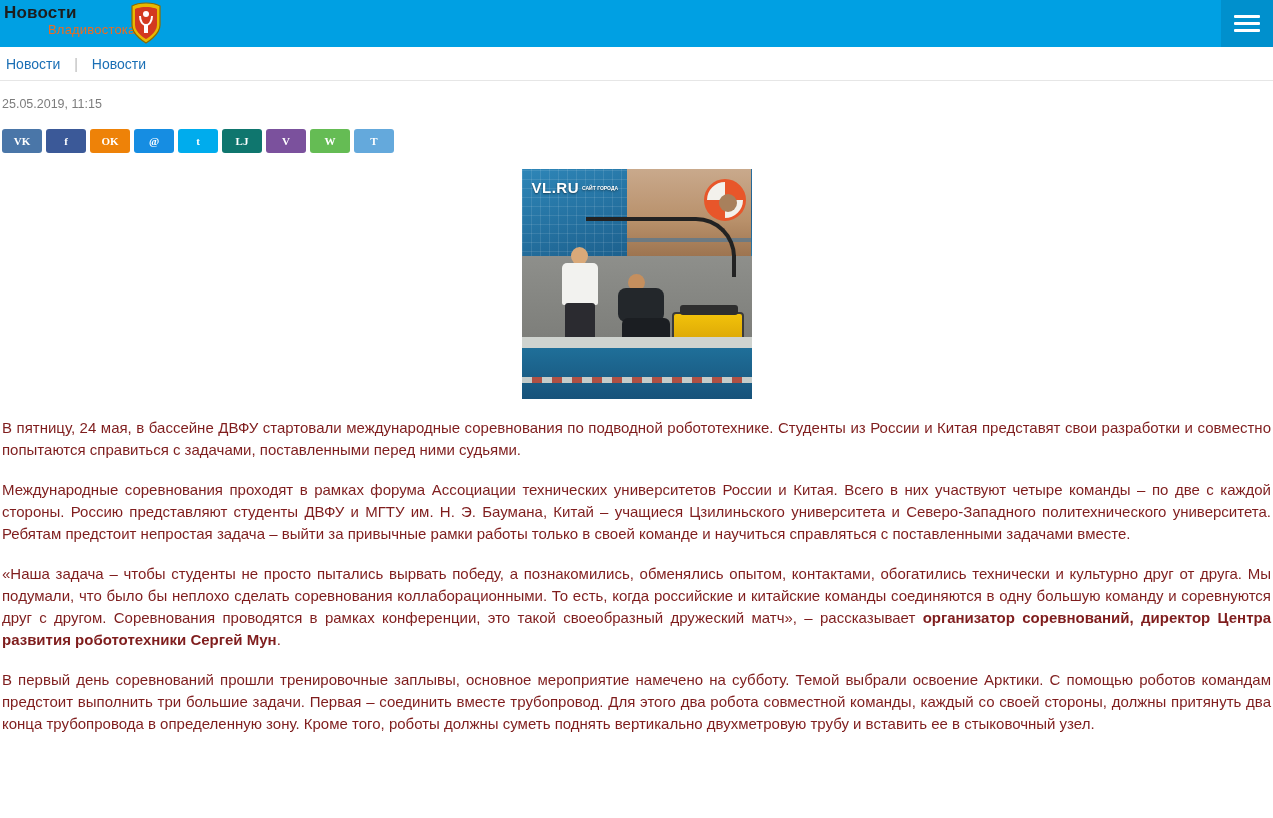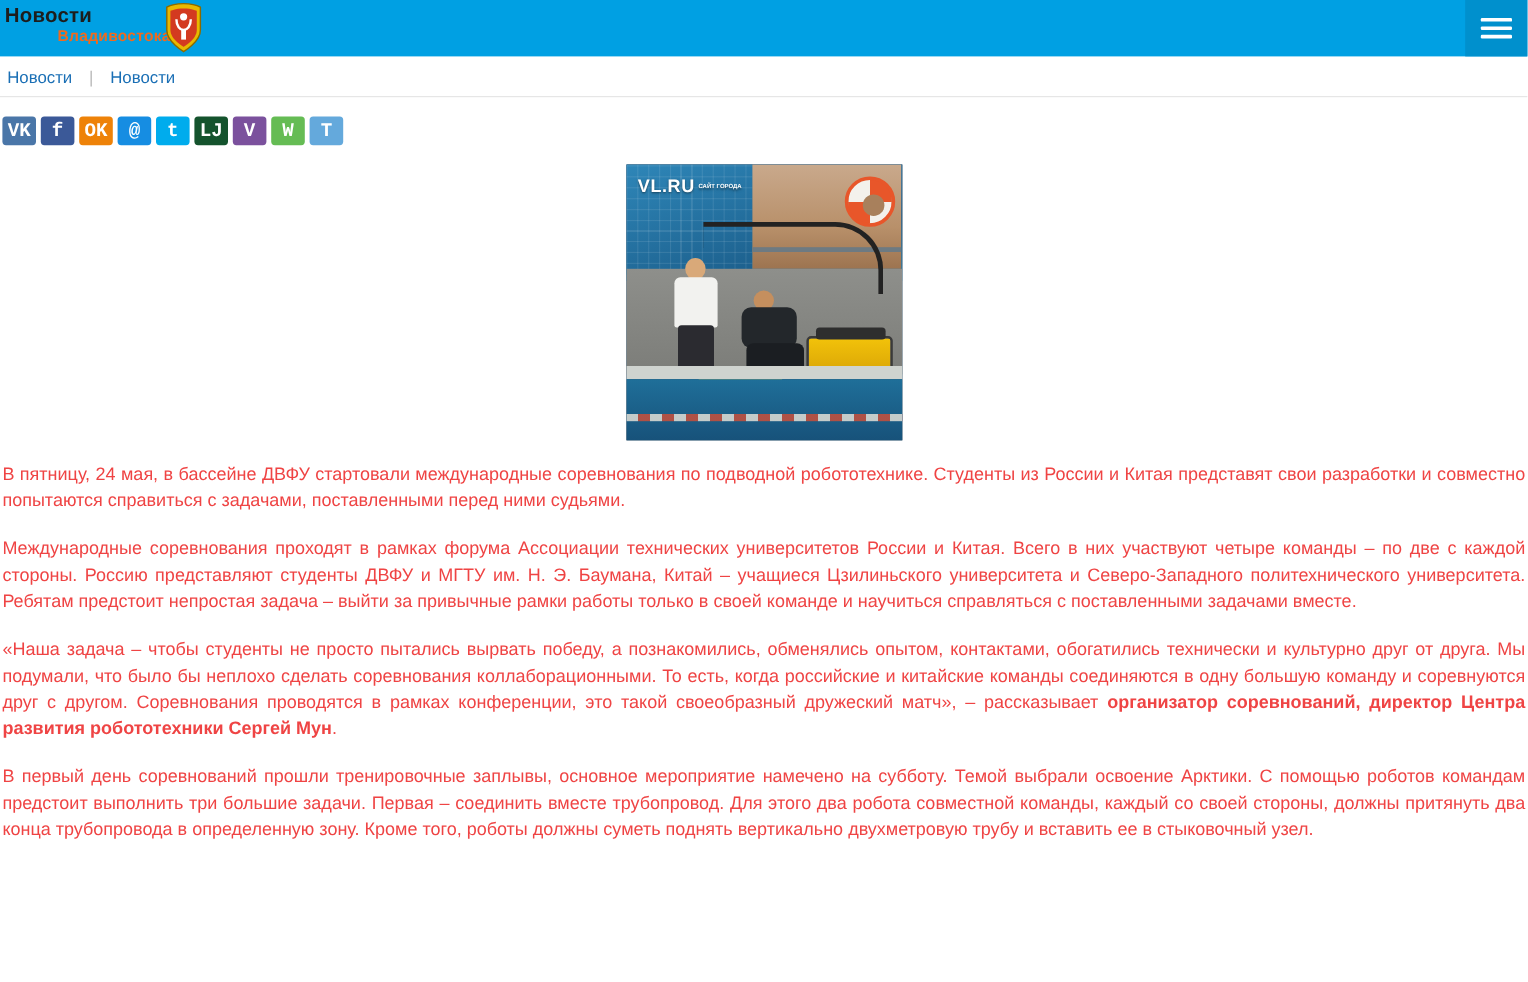--- a/index.html
+++ b/index.html
@@ -35,21 +35,21 @@
   }
   .brand-line1 {
     font-size: 17px;
     font-weight: bold;
     color: #1d1d1d;
     line-height: 19px;
     letter-spacing: .2px;
   }
   .brand-line2 {
     font-size: 13px;
-    font-weight: bold;
+    font-weight: normal;
     color: #f06a1e;
     line-height: 15px;
     letter-spacing: .2px;
     padding-left: 44px;
   }
   .brand-logo {
     width: 38px; height: 44px;
     margin-left: -8px;
     position: relative;
     top: 1px;
@@ -110,31 +110,31 @@
     margin-bottom: 18px;
   }
 
   
   .share {
     display: flex;
     gap: 4px;
     margin-bottom: 16px;
   }
   .share-btn {
-    width: 28px; height: 24px;
+    width: 40px; height: 24px;
     border-radius: 3px;
     display: flex;
     align-items: center;
     justify-content: center;
     color: #fff;
-    font-size: 16px;
+    font-size: 11px;
     font-weight: bold;
     cursor: pointer;
     line-height: 1;
-    font-family: Liberation Mono, monospace;
+    font-family: Liberation Serif, serif;
   }
 
   
   .photo-wrap {
     display: flex;
     justify-content: center;
     margin-bottom: 18px;
   }
   .photo {
     width: 230px;
@@ -239,21 +239,21 @@
     vertical-align: 3px;
     text-align: left;
   }
 
   
   .body p {
     font-size: 15px;
     line-height: 22px;
     margin: 0 0 18px 0;
     text-align: justify;
-    color: #ef4444;
+    color: #7f1d1d;
   }
   .body p b { font-weight: bold; }
 </style>
 </head>
 <body>
 
 <div class="topbar">
   <div class="brand">
     <div class="brand-text">
       <div class="brand-line1">Новости</div>
@@ -274,28 +274,29 @@
   </div>
 </div>
 
 <nav class="breadcrumb">
   <a href="#">Новости</a>
   <span class="sep">|</span>
   <a href="#">Новости</a>
 </nav>
 
 <main class="article">
+  <div class="date">25.05.2019, 11:15</div>
 
   <div class="share" id="share-row">
       <div class="share-btn" style="background: rgb(74, 118, 168);">VK</div>
       <div class="share-btn" style="background: rgb(59, 89, 152);">f</div>
       <div class="share-btn" style="background: rgb(238, 130, 8);">OK</div>
       <div class="share-btn" style="background: rgb(22, 141, 226);">@</div>
       <div class="share-btn" style="background: rgb(0, 172, 237);">t</div>
-      <div class="share-btn" style="background: #14532d;">LJ</div>
+      <div class="share-btn" style="background: #0f766e;">LJ</div>
       <div class="share-btn" style="background: rgb(123, 81, 157);">V</div>
       <div class="share-btn" style="background: rgb(101, 188, 84);">W</div>
       <div class="share-btn" style="background: rgb(100, 169, 220);">T</div>
     </div>
 
   <div class="photo-wrap">
     <div class="photo">
       <div class="ph-water"></div>
       <div class="ph-tiles"></div>
       <div class="ph-wall"></div>

